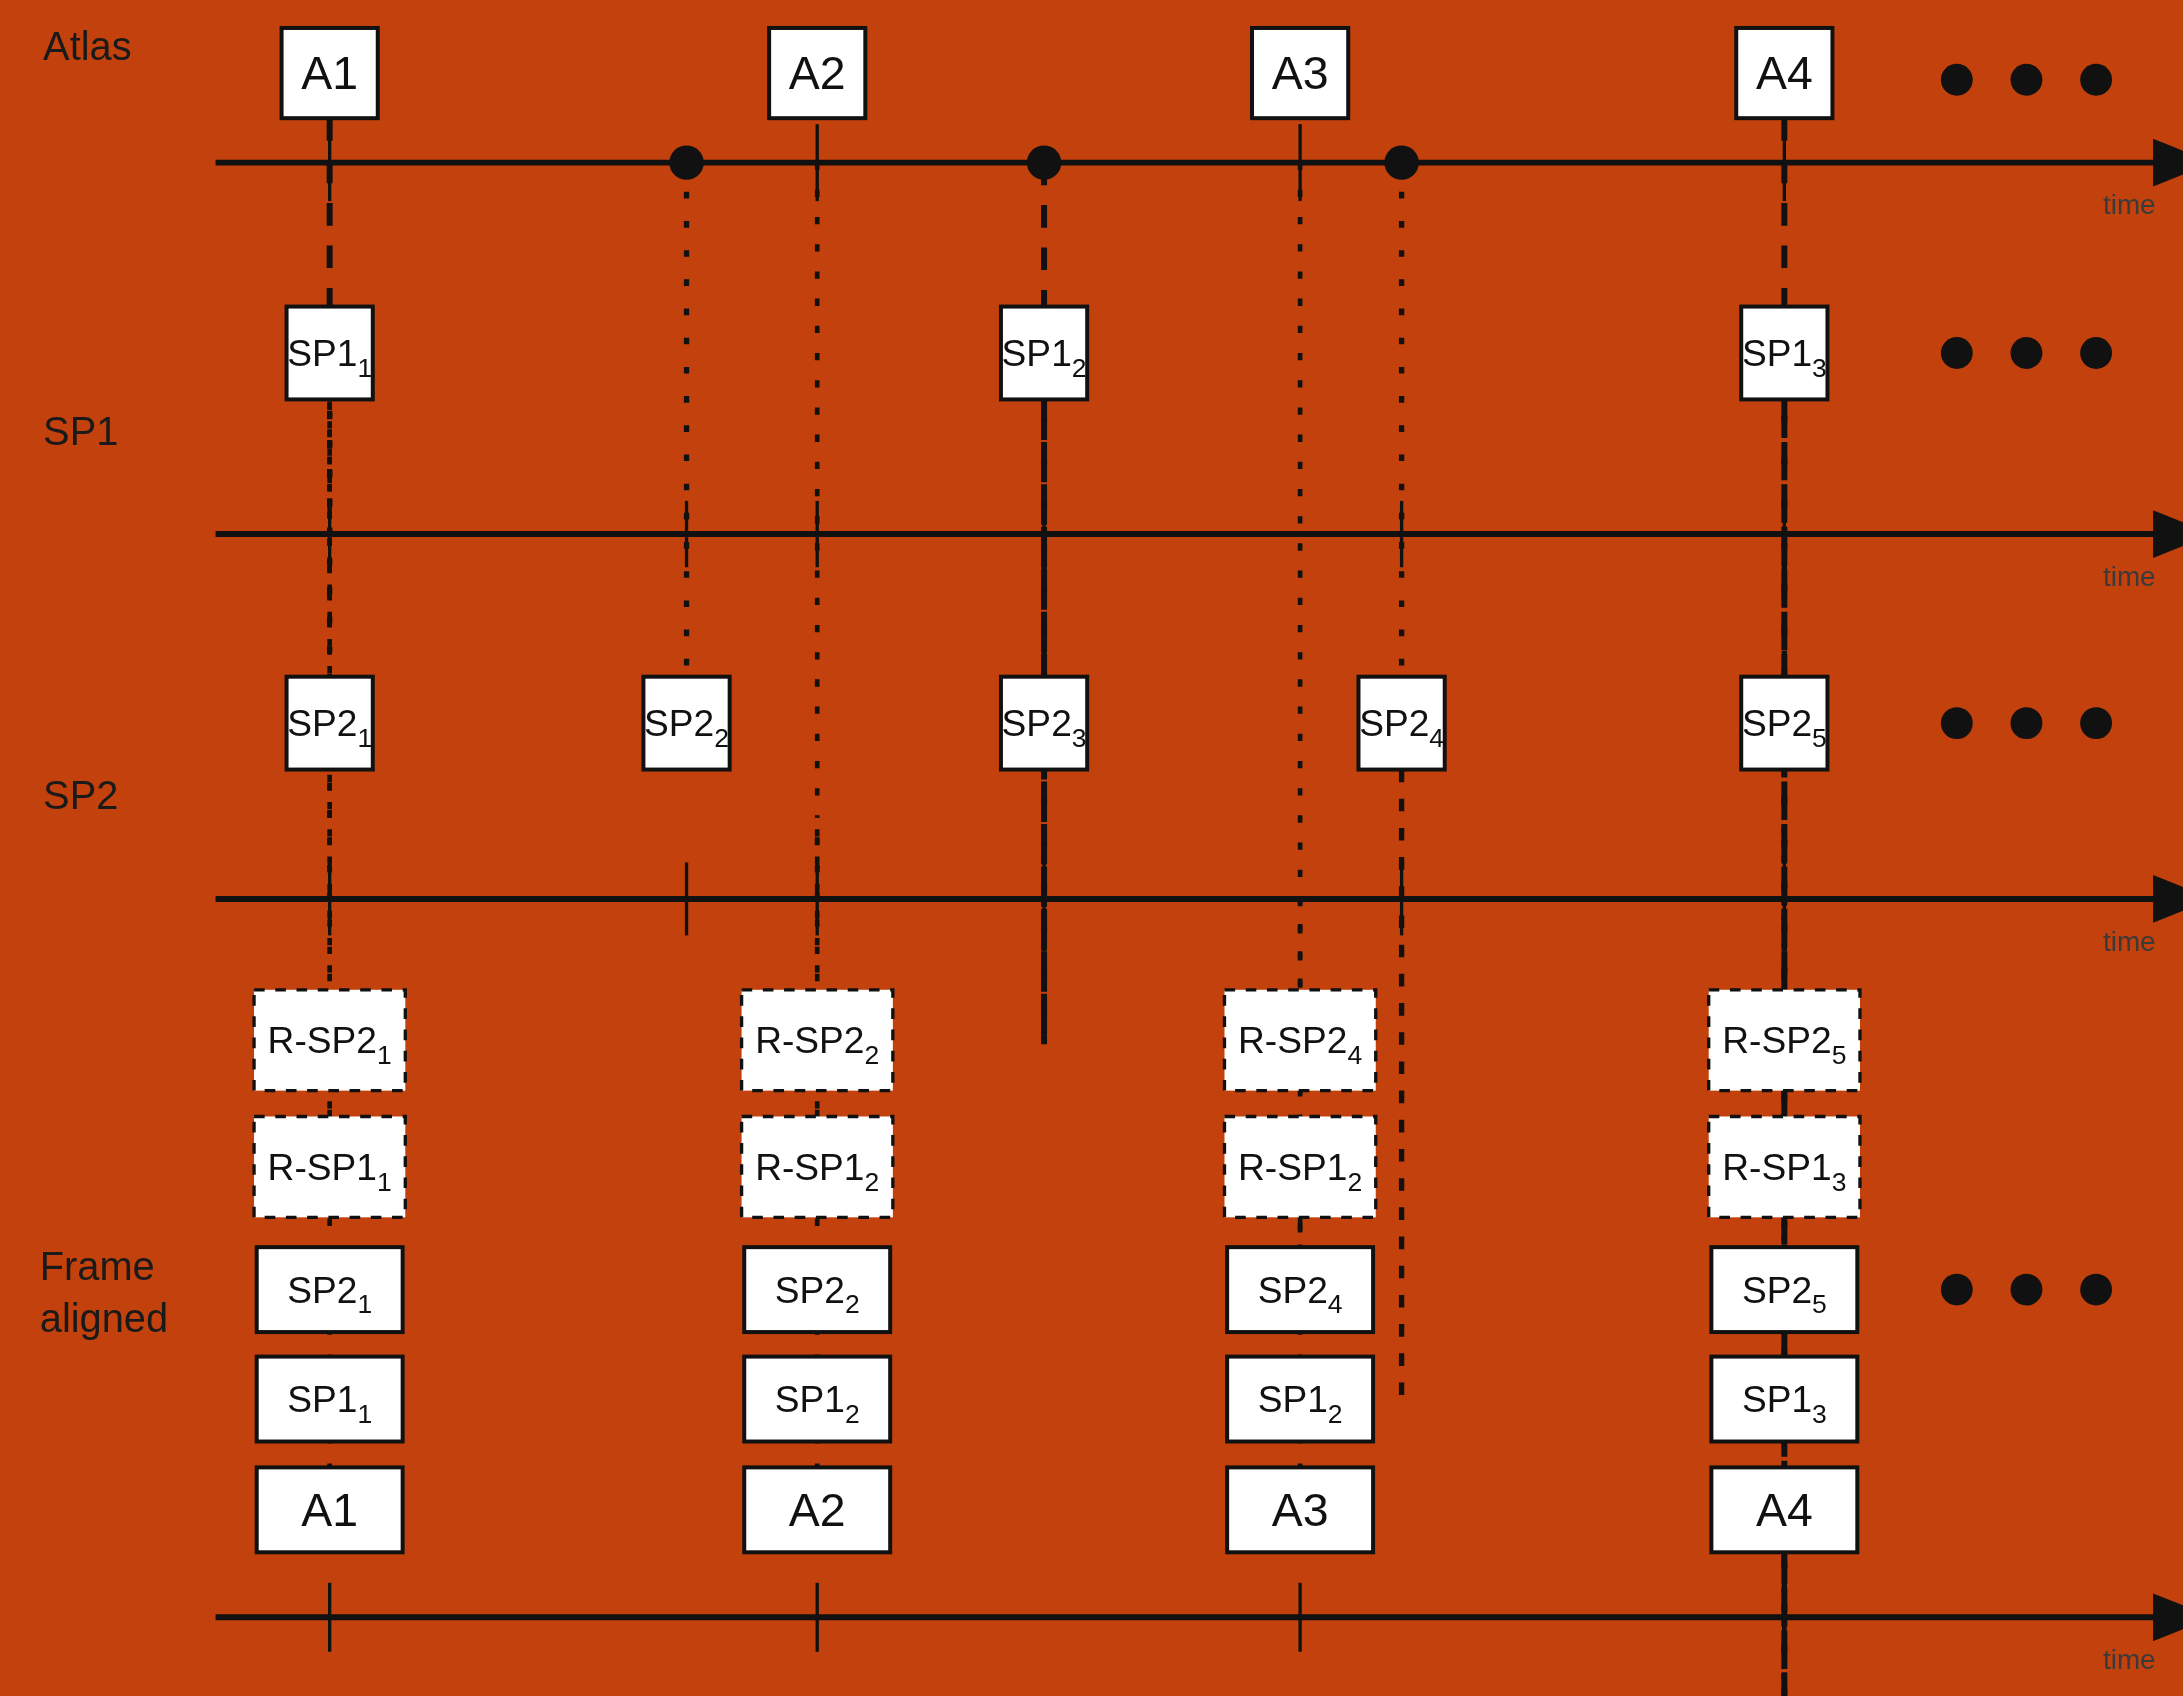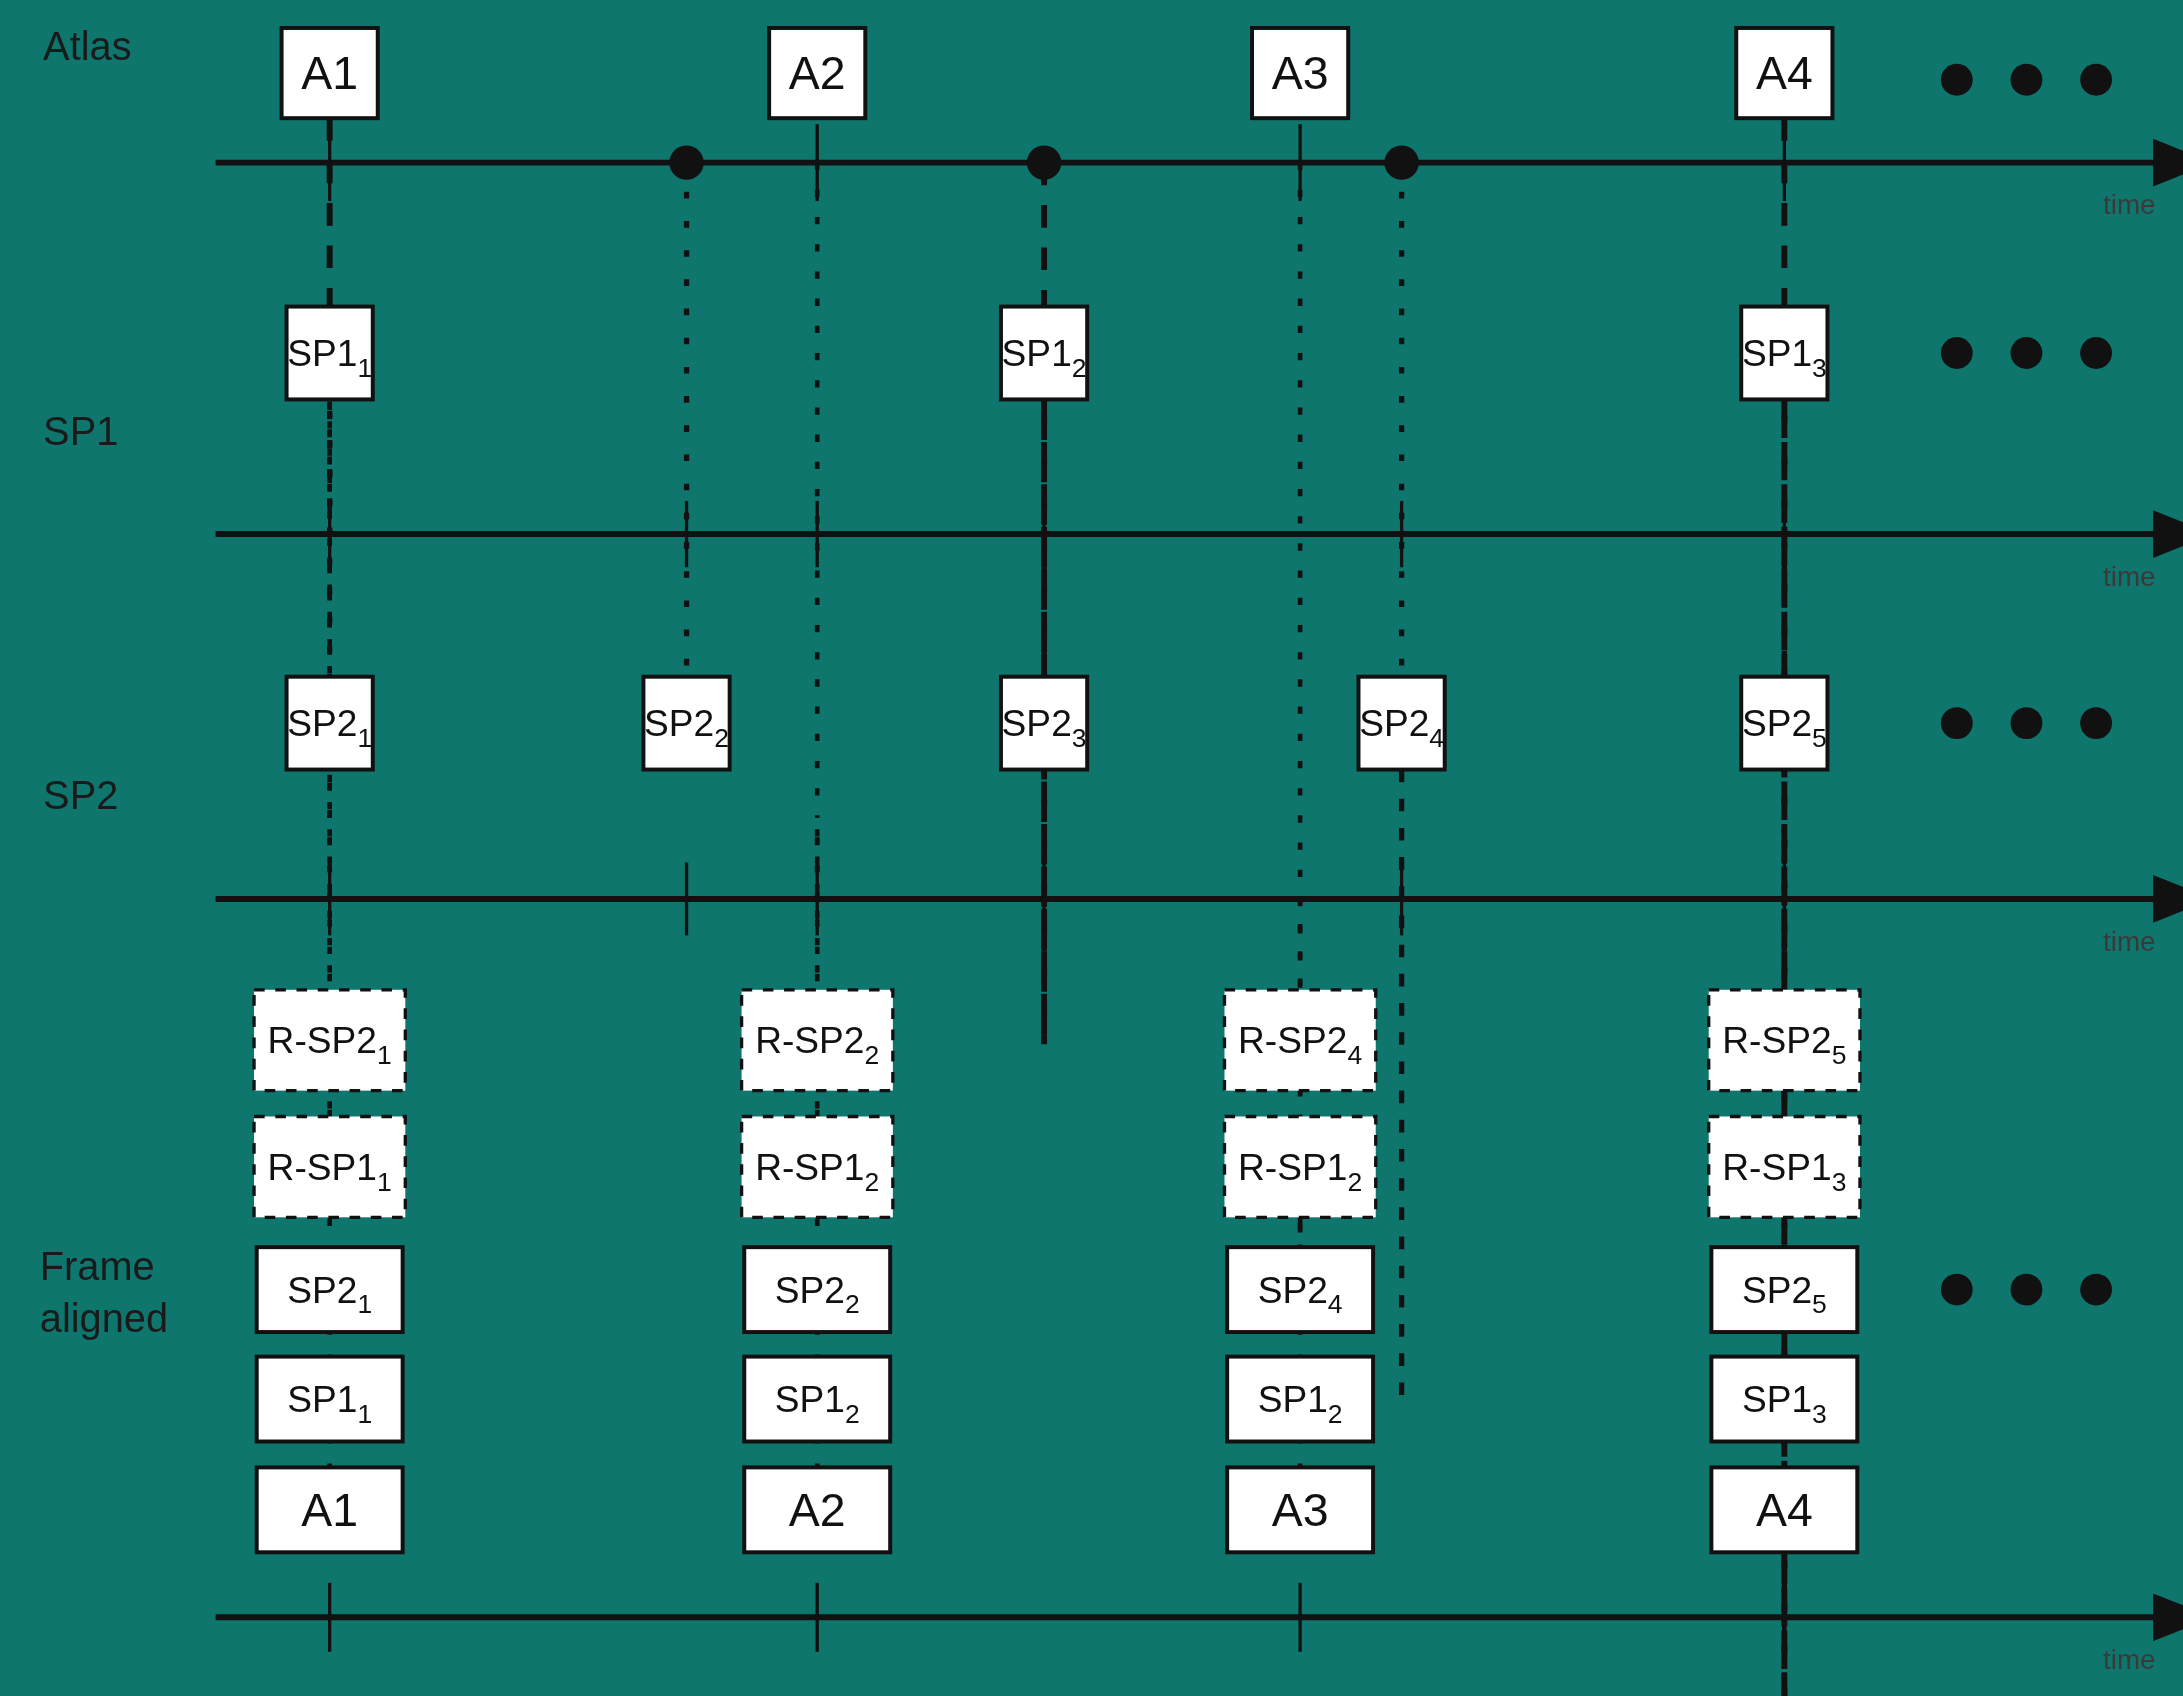--- a/index.html
+++ b/index.html
@@ -1,17 +1,17 @@
 <!DOCTYPE html>
 <html style="font-size:10.6px"><head>
 <meta charset="utf-8">
 <style>
   html,body{margin:0;padding:0;background:#ffffff;}
   body{width:2183px;height:1697px;font-family:"Liberation Sans",sans-serif;}
-  #stage{position:relative;width:2183px;height:1697px;overflow:hidden;background:#0f766e;}
+  #stage{position:relative;width:2183px;height:1697px;overflow:hidden;background:#c2410c;}
   svg{display:block;}
   .rowlabel{font-size:60px;fill:#1a1a1a;font-family:"Liberation Sans",sans-serif;}
   .boxtext{font-size:56px;fill:#111;font-family:"Liberation Sans",sans-serif;text-anchor:middle;}
   .boxtext.big{font-size:70px;}
   .sub{font-size:40px;}
   .timelabel{font-size:42px;fill:#3a3a3a;font-family:"Liberation Sans",sans-serif;text-anchor:middle;}
   .axis{stroke:#111;stroke-width:9;}
   .tick{stroke:#111;stroke-width:5;}
   .solidbox{fill:#ffffff;stroke:#111;stroke-width:6;}
   .dashbox{fill:#ffffff;stroke:#111;stroke-width:5;stroke-dasharray:16 16;}

